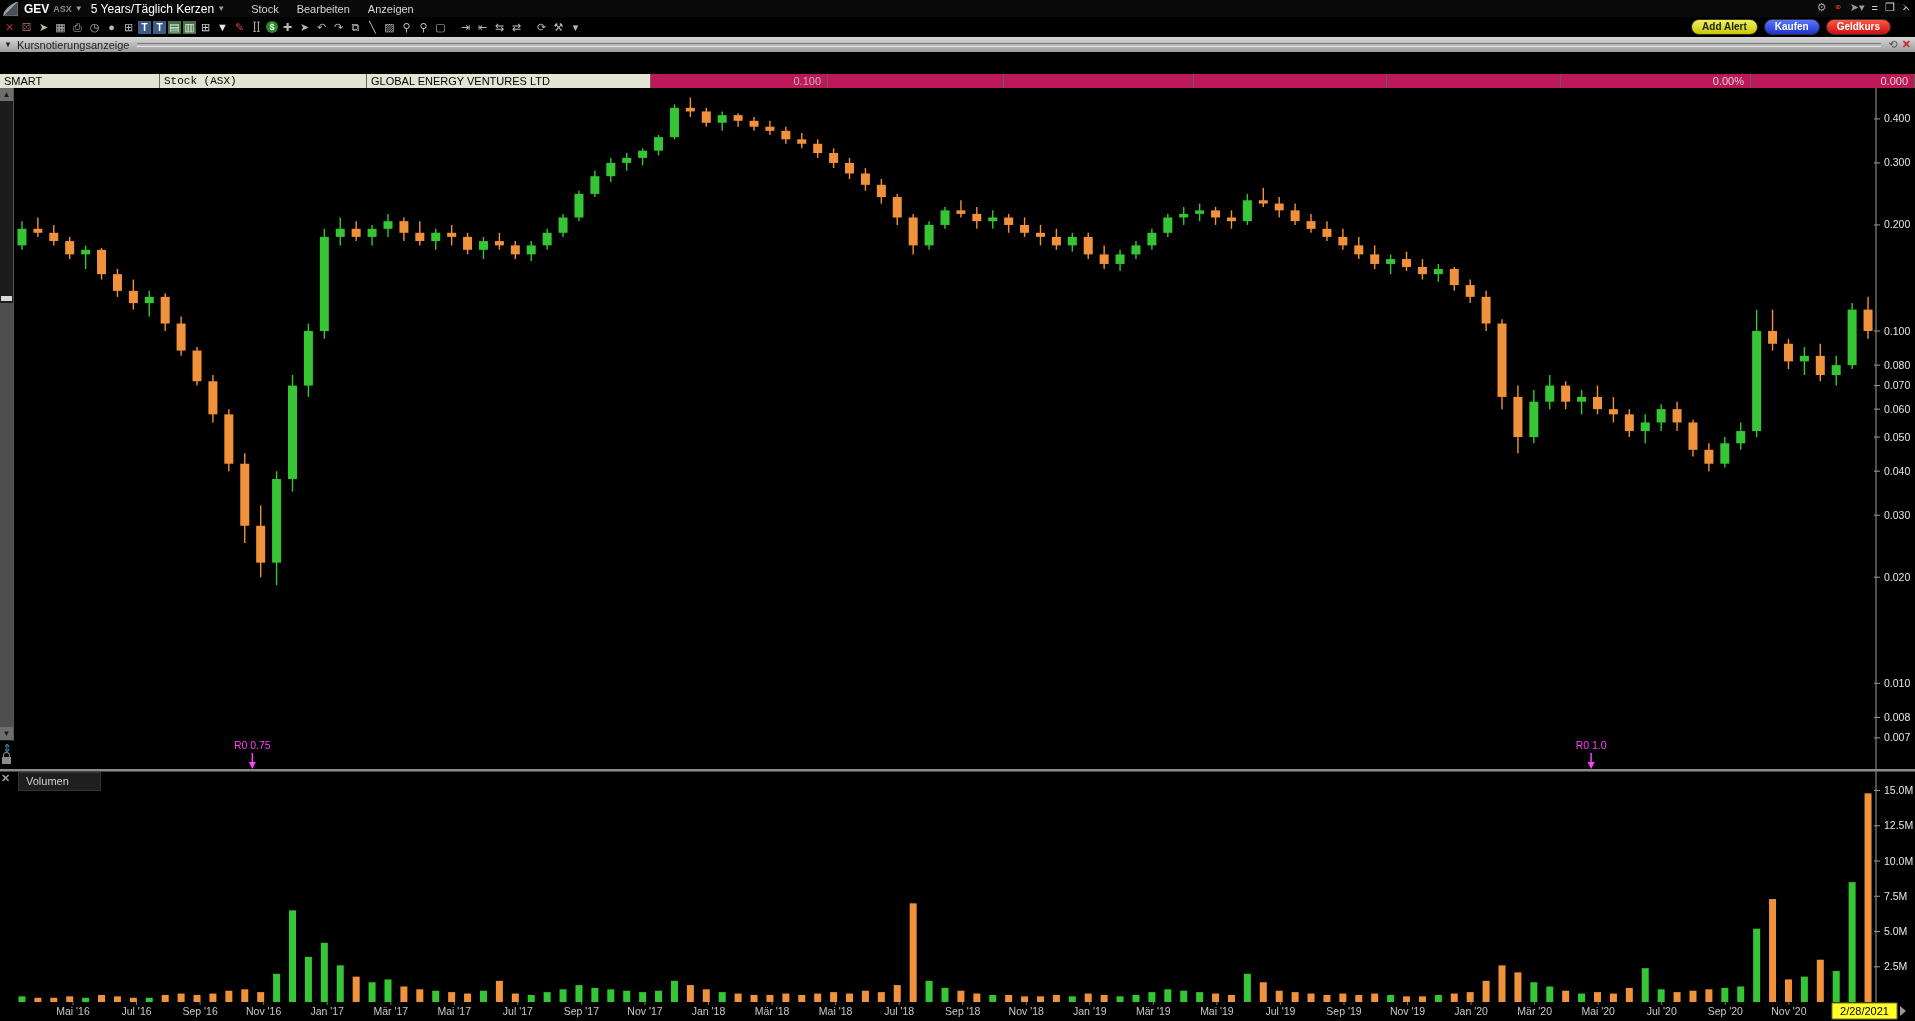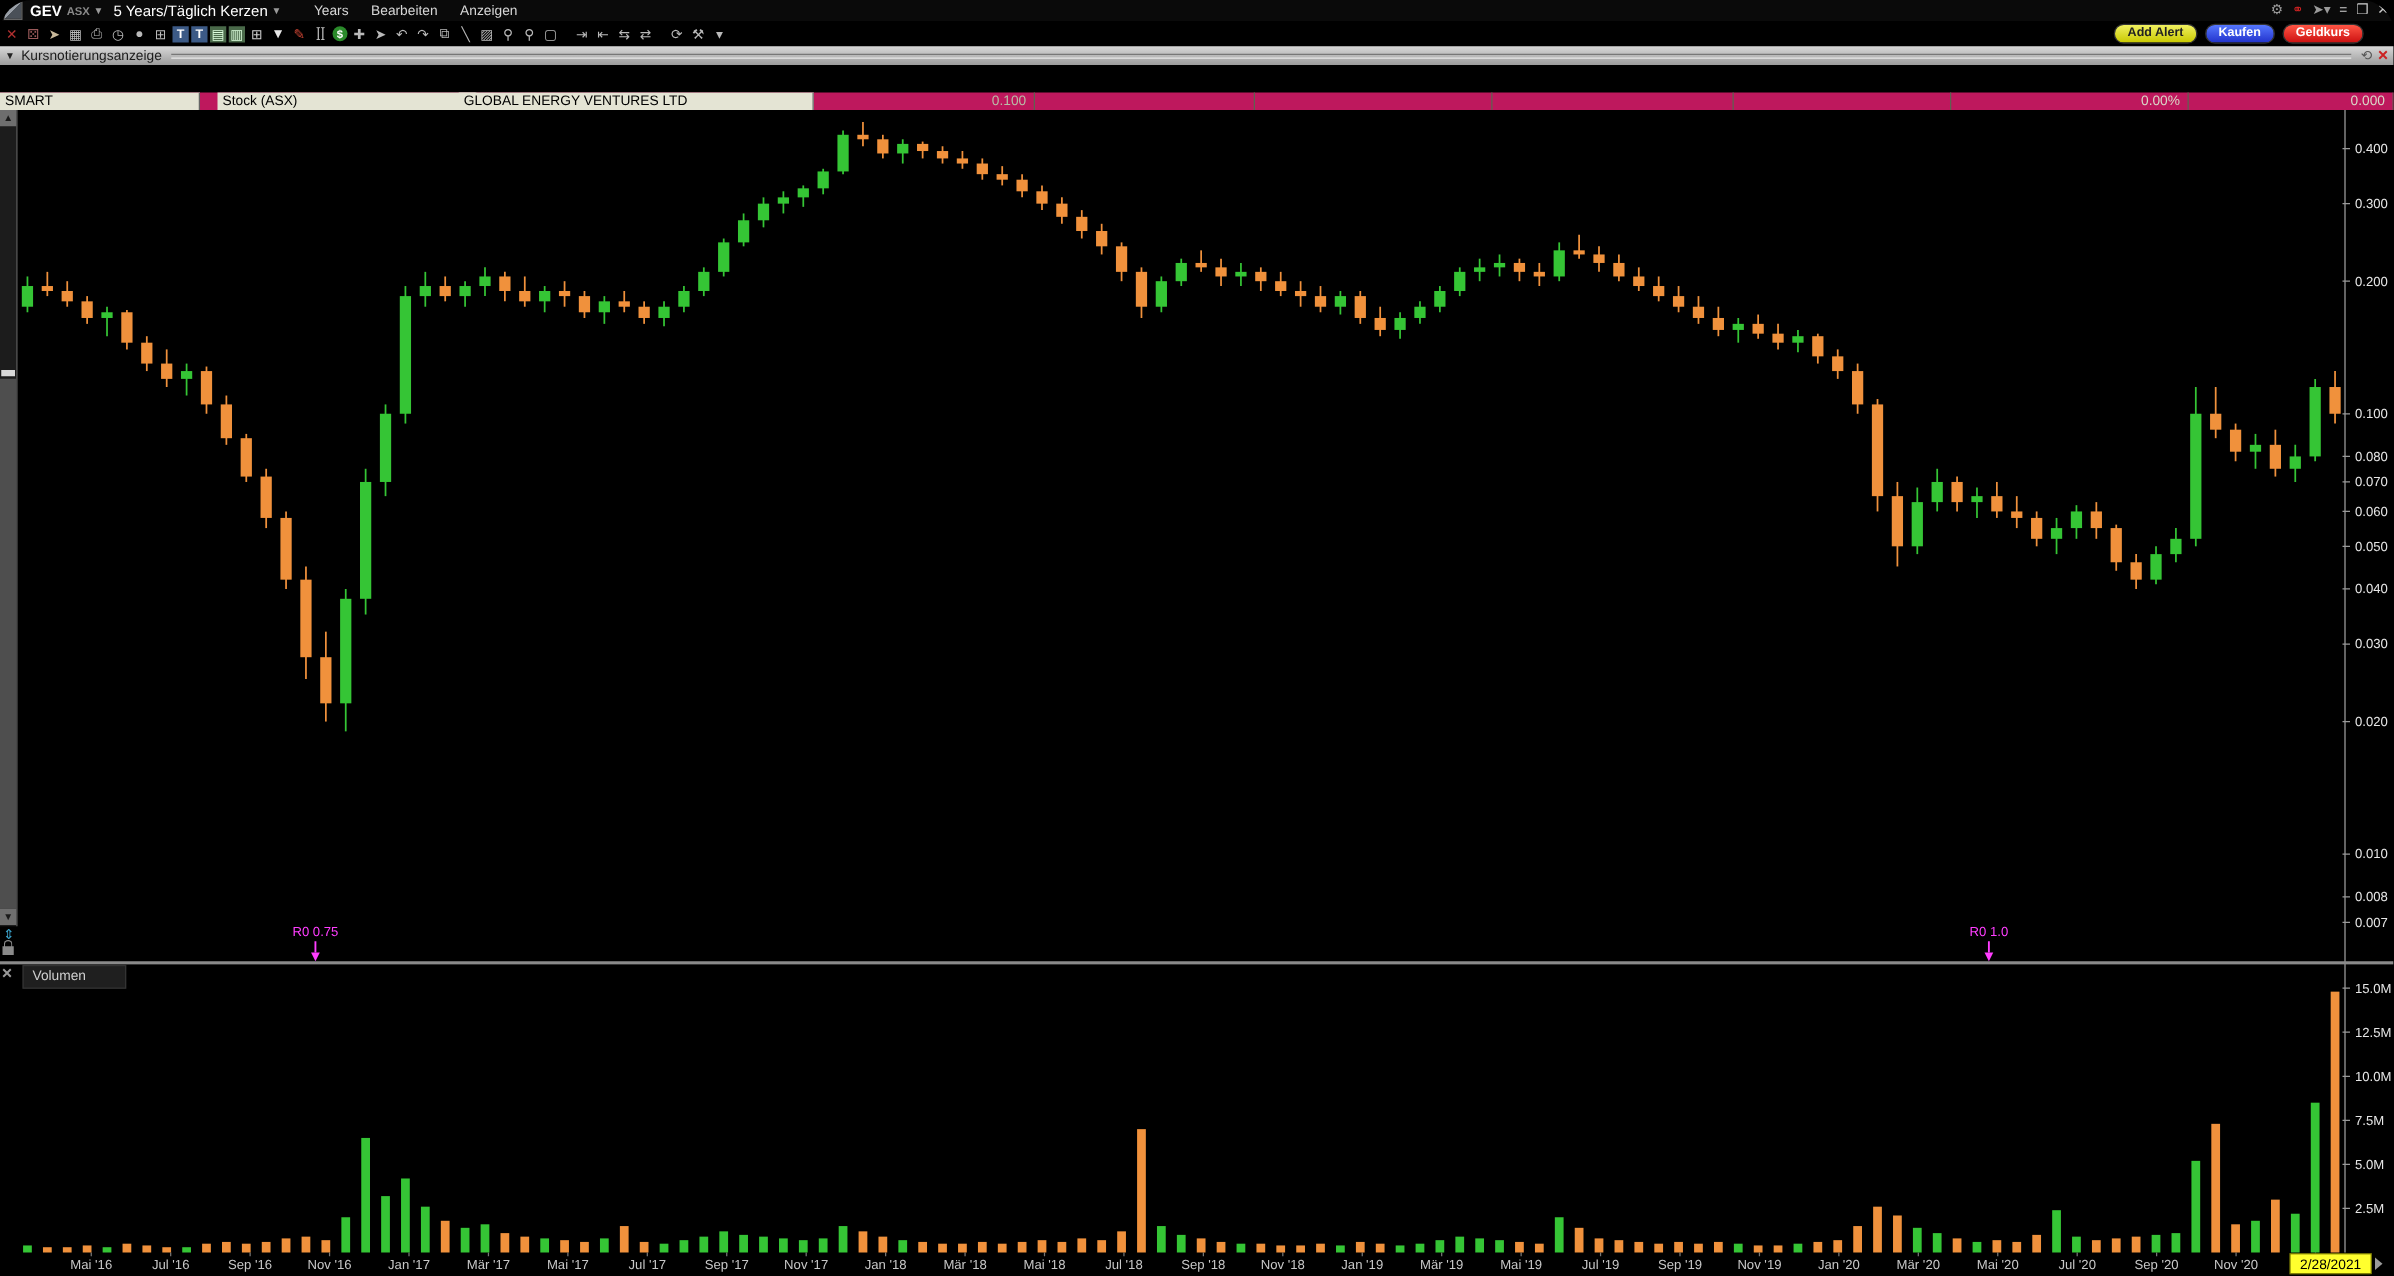--- a/index.html
+++ b/index.html
@@ -66,21 +66,21 @@
 
 <div id="app">
 
   <div id="titlebar">
     <div id="app-icon"></div>
     <span class="tb-sym">GEV</span>
     <span class="tb-exch">ASX</span>
     <span class="tb-caret">▼</span>
     <span class="tb-tf">5 Years/Täglich Kerzen</span>
     <span class="tb-caret">▼</span>
-    <span id="menu-root"><span class="menu-item">Years</span><span class="menu-item">Bearbeiten</span><span class="menu-item">Anzeigen</span></span>
+    <span id="menu-root"><span class="menu-item">Stock</span><span class="menu-item">Bearbeiten</span><span class="menu-item">Anzeigen</span></span>
     <div id="win-controls">
         <span class="wc" style="color: rgb(154, 154, 154);">⚙</span>
         <span class="wc" style="color: rgb(204, 34, 34);">⚭</span>
         <span class="wc" style="color: rgb(154, 154, 154);">➤▾</span>
         <span class="wc" style="color: rgb(204, 204, 204);">=</span>
         <span class="wc" style="color: rgb(204, 204, 204);">❒</span>
         <span class="wc" style="color: rgb(204, 204, 204);">✕</span>
       </div>
   </div>
 
@@ -133,21 +133,21 @@
     <span class="tri">▼</span>
     <span>Kursnotierungsanzeige</span>
     <div id="qp-rule"></div>
     <div id="qp-icons">
       <span style="color:#555">⟲</span>
       <span style="color:#c22;font-weight:bold">✕</span>
     </div>
   </div>
   <div id="qp-row">
       <div class="qcell light" style="left: 0px; width: 155px;">SMART</div>
-      <div class="qcell light" style="left: 174px; width: 202px;">Stock (ASX)</div>
+      <div class="qcell light" style="left: 160px; width: 202px; font-family: Liberation Mono, monospace;">Stock (ASX)</div>
       <div class="qcell light" style="left: 367px; width: 279px;">GLOBAL ENERGY VENTURES LTD</div>
       <div class="qcell val dim" style="left: 651px; width: 170px;">0.100</div>
       <div class="qcell val" style="left: 828px; width: 169px;"></div>
       <div class="qcell val" style="left: 1004px; width: 183px;"></div>
       <div class="qcell val" style="left: 1194px; width: 186px;"></div>
       <div class="qcell val" style="left: 1387px; width: 167px;"></div>
       <div class="qcell val" style="left: 1561px; width: 183px;">0.00%</div>
       <div class="qcell val" style="left: 1751px; width: 157px;">0.000</div>
     </div>
 

